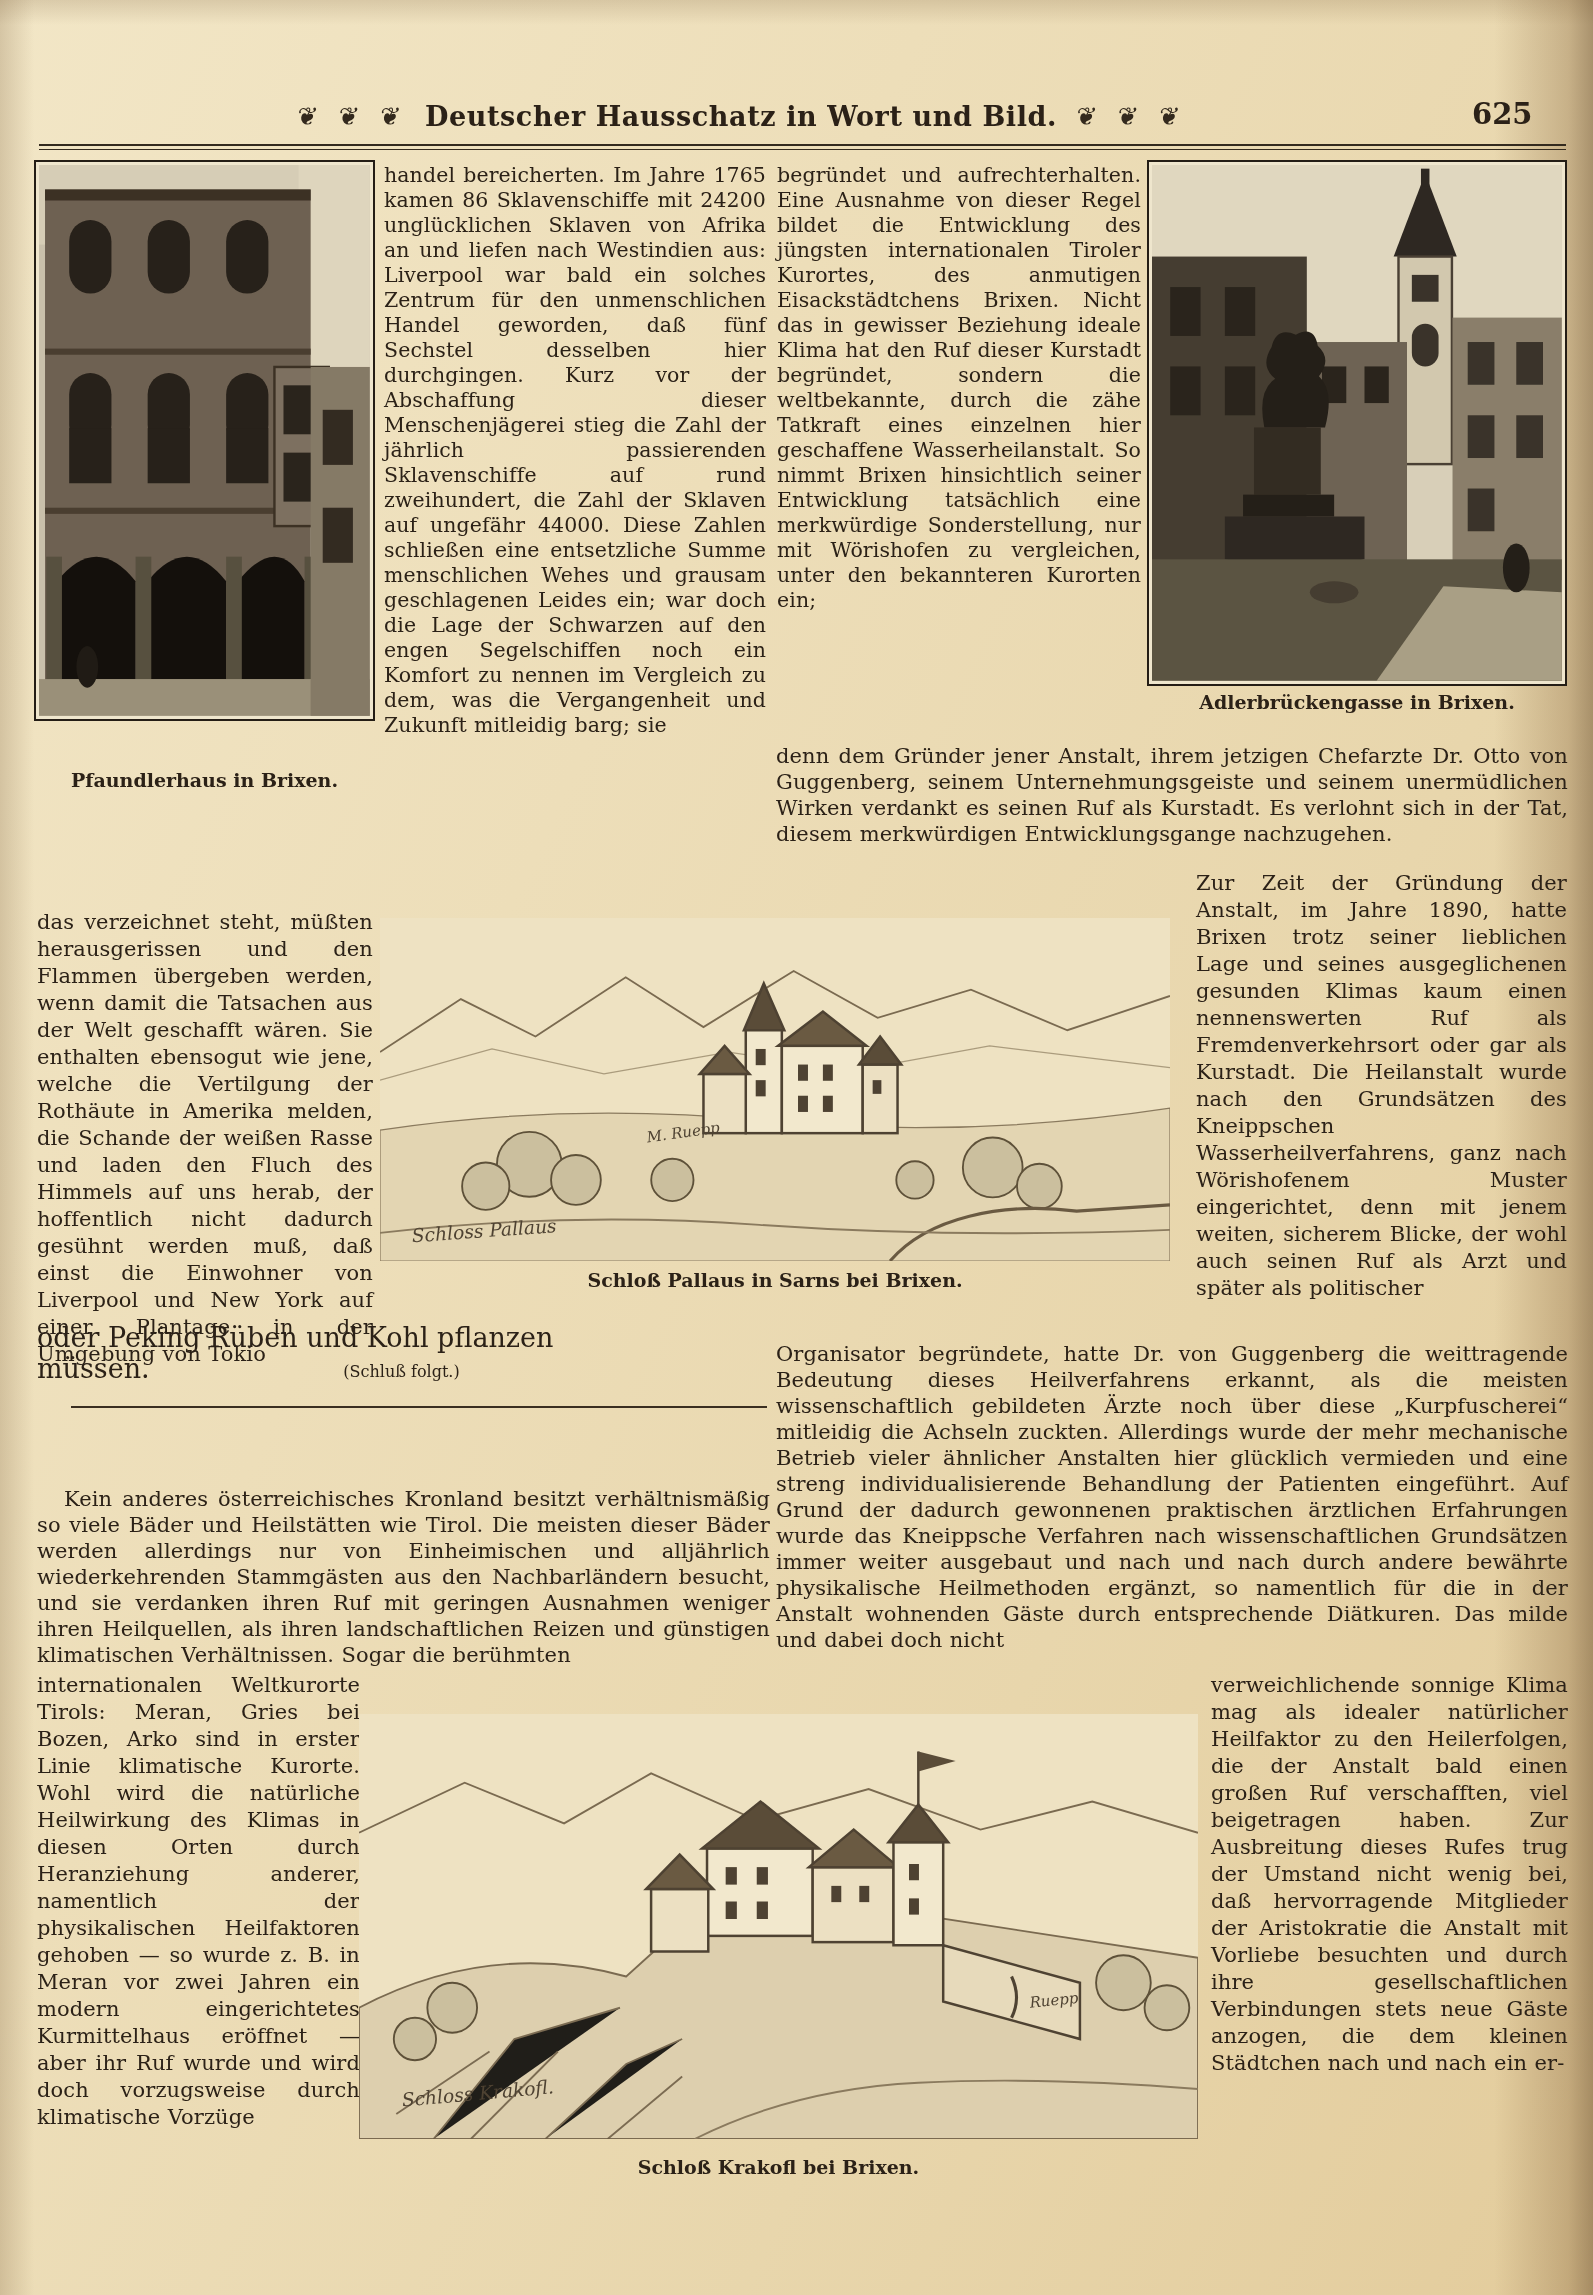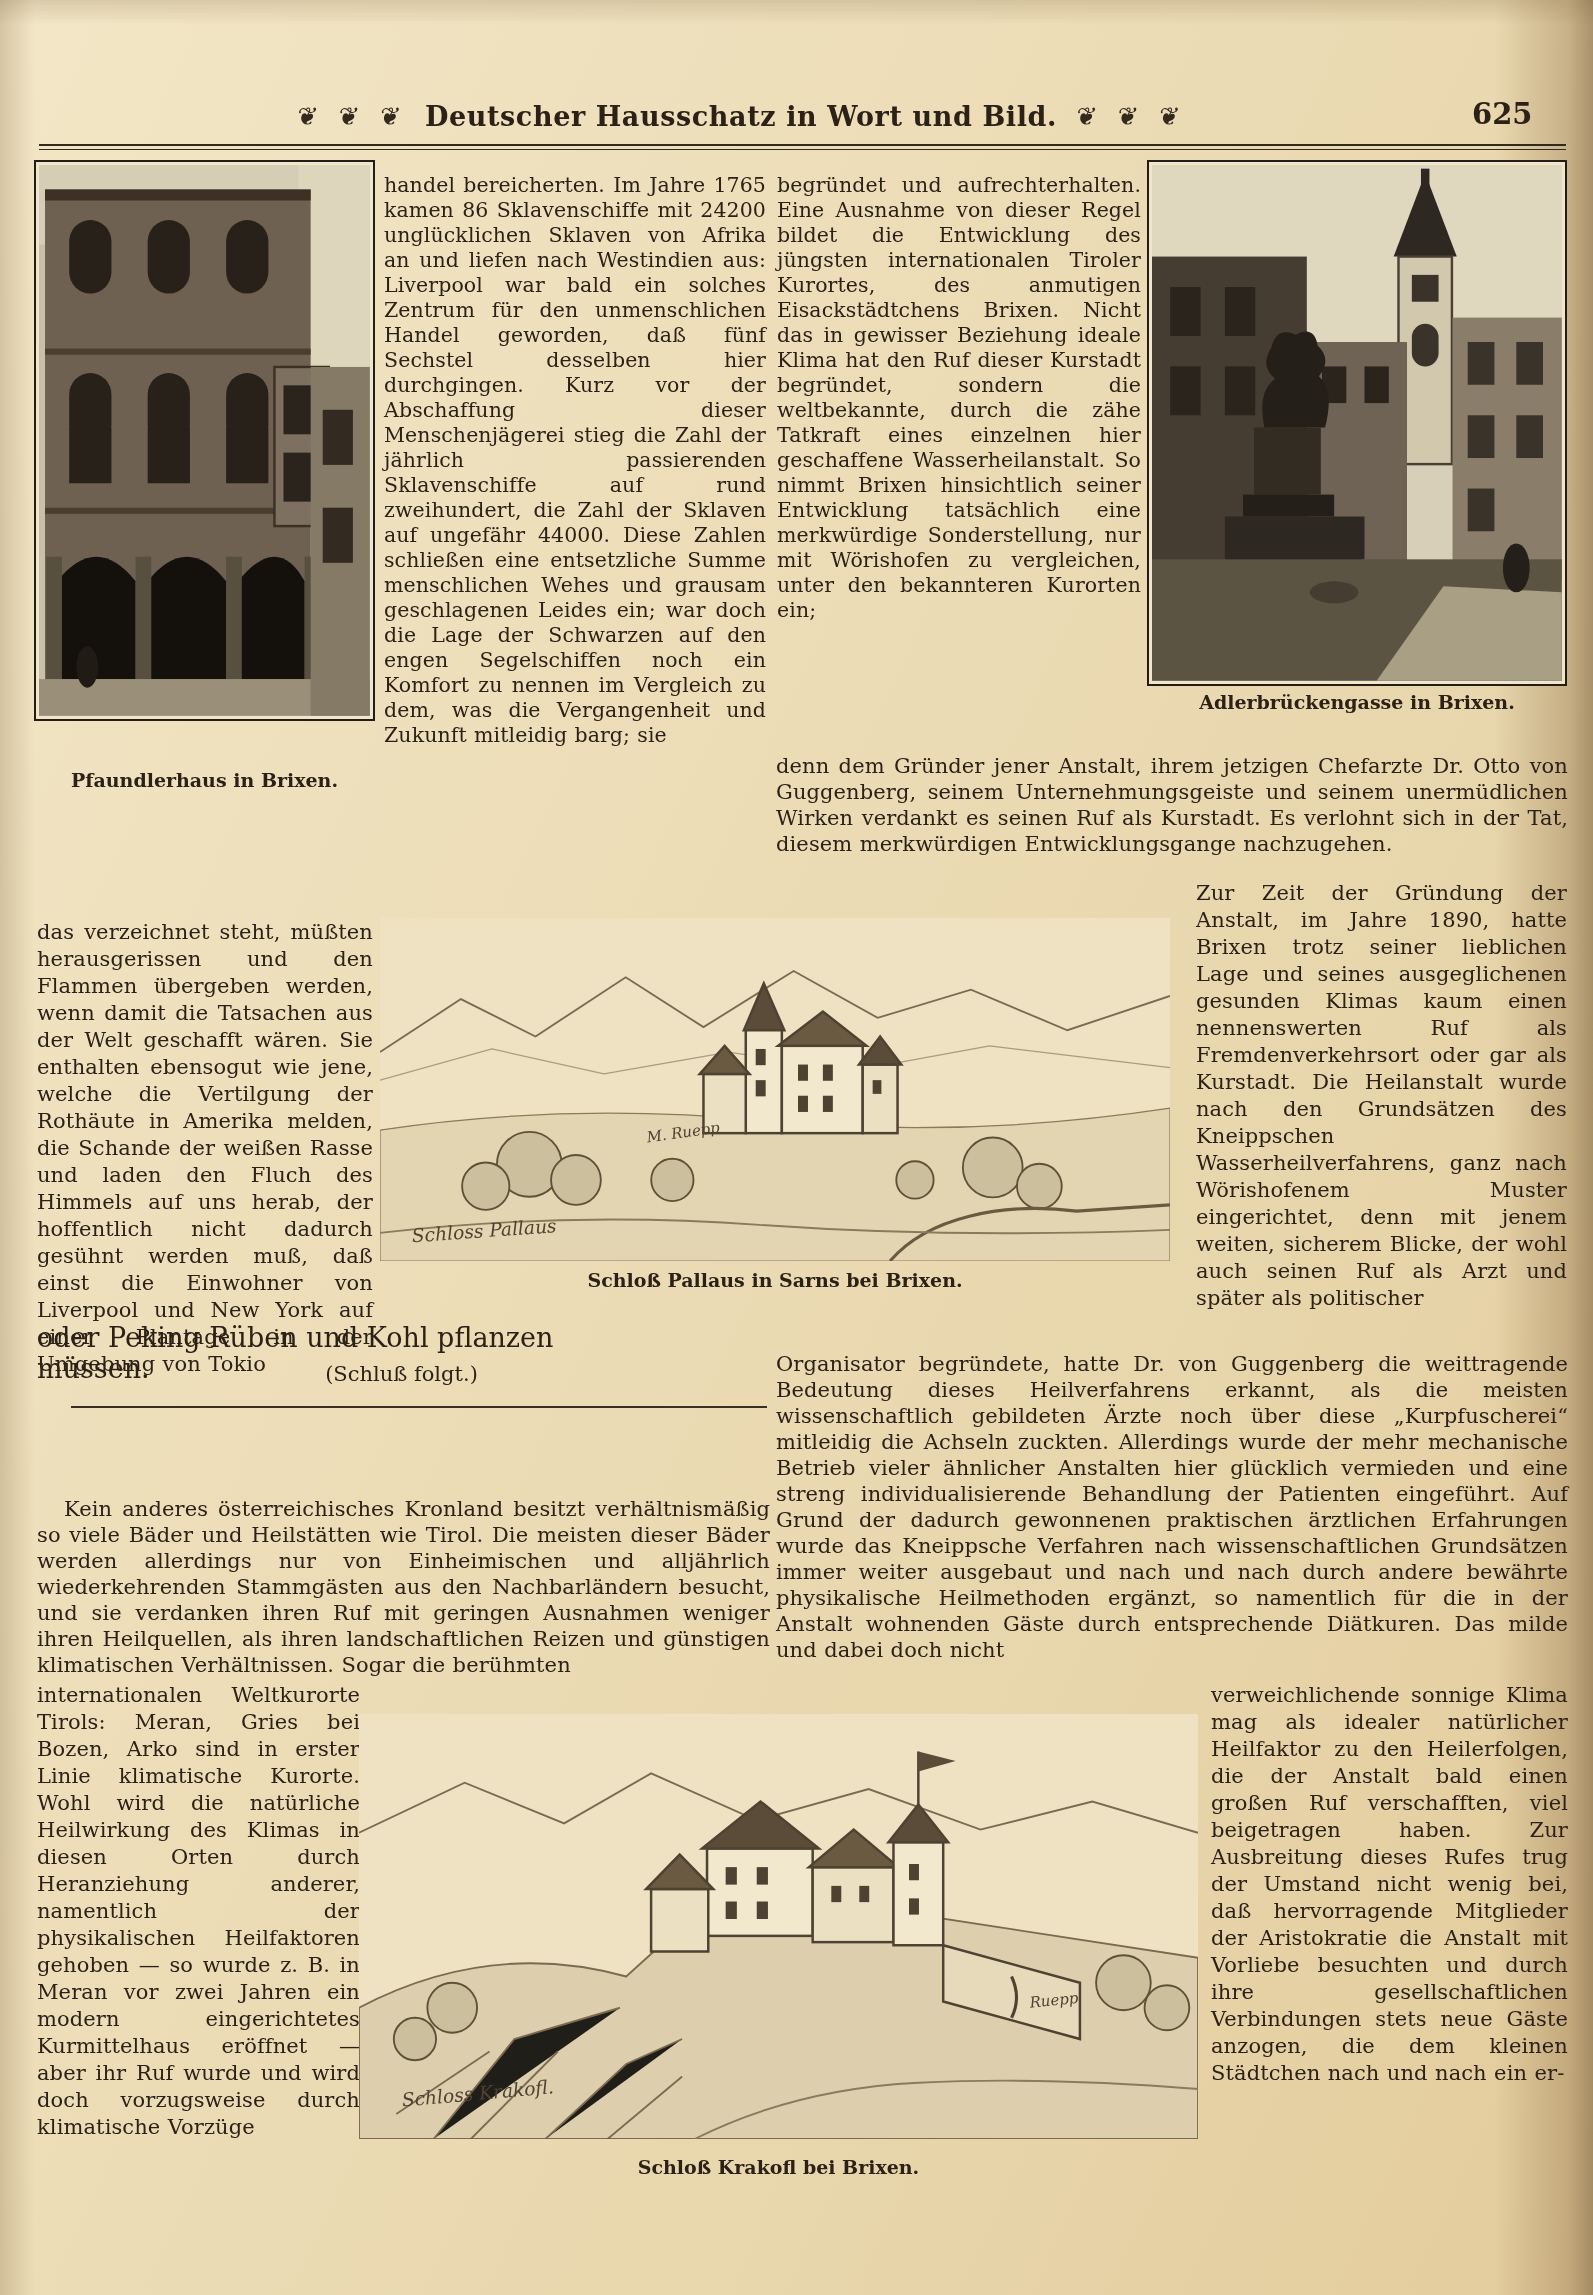--- a/index.html
+++ b/index.html
@@ -18,36 +18,35 @@
   .edge-left { position:absolute; left:0; top:0; width:34px; height:100%;
     background: linear-gradient(to right, rgba(110,80,45,0.22), rgba(110,80,45,0)); }
   .edge-top { position:absolute; left:0; top:0; width:100%; height:25px;
     background: linear-gradient(to bottom, rgba(110,80,45,0.18), rgba(110,80,45,0)); }
 
   .abs { position:absolute; }
   .body-text {
     font-size: 21px; line-height: 27px;
     text-align: justify; letter-spacing: 0.1px; word-spacing: 0.6px;
     color: #2b2117;
-    margin-top: 10px;
   }
   .lh40 { font-size:20.5px; line-height:25px; }
   .lh42 { line-height:26px; }
   .indent { text-indent: 27px; }
   .caption { font-size:19px; font-weight:bold; text-align:center; color:#2b2117; }
   .masthead-row { display:flex; align-items:center; justify-content:center; gap:18.6px; }
   .masthead-title { font-size:27px; font-weight:bold; letter-spacing:0.6px; white-space:nowrap; }
   .ornament { font-size:25px; color:#33291d; letter-spacing:6.2px; white-space:nowrap; transform:skewX(-8deg); }
   .page-number { font-size:29px; font-weight:bold; }
   .double-rule { border-top:2.5px solid #332a1e; border-bottom:1.2px solid #332a1e; height:6.2px; }
   .thin-rule { height:1.9px; background:#3a2e20; }
   .photo-frame { border:2.5px solid #241d15; background:#efe6cd; padding:3.1px; }
   .photo-frame svg, .sketch svg { display:block; width:100%; height:100%; }
   .heading2 { font-size:36px; font-weight:bold; text-align:center; letter-spacing:0.6px; }
-  .schluss { font-size:21px; text-align:center; }
+  .schluss { font-size:16px; text-align:center; }
   .wide-line { font-size:27px; }
 </style>
 </head>
 <body>
 
 <div id="page">
   <div class="edge-top"></div>
   <div class="edge-left"></div>
   <div class="edge-right"></div>
 

